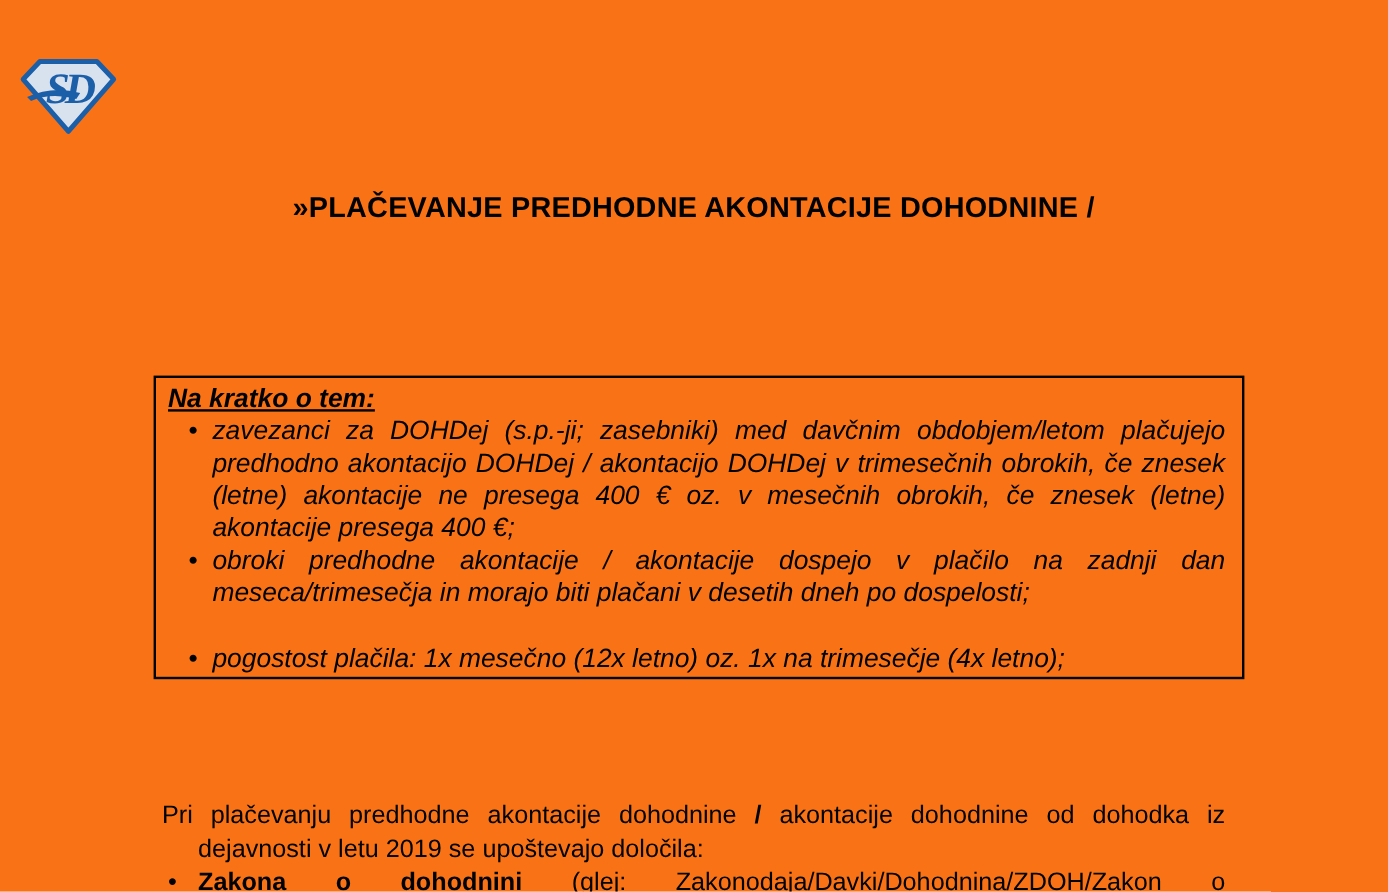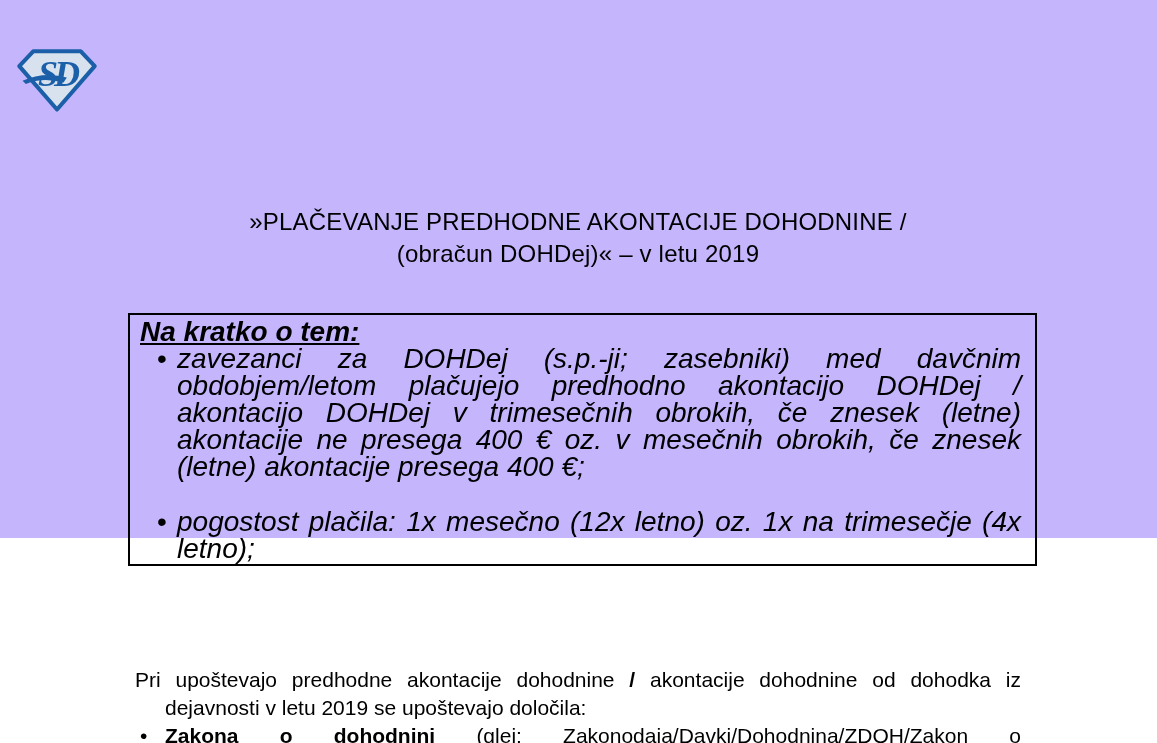--- a/index.html
+++ b/index.html
@@ -3,42 +3,41 @@
 <meta charset="utf-8">
 <style>
   html, body { margin: 0; padding: 0; }
   body {
     width: 1157px; height: 743px;
     background: #ffffff;
     overflow: hidden;
     font-family: "Liberation Sans", sans-serif;
     color: #000000;
   }
-  .page { position: relative; width: 1157px; height: 538px; background: #c4b5fd; }
+  .page { position: relative; width: 1157px; height: 743px; background: #f97316; }
 
   
   .logo { position: absolute; left: 16px; top: 47px; width: 82px; height: 66px; }
 
   
   .title {
     position: absolute; left: 125px; top: 158px; width: 906px;
-    text-align: center; font-weight: normal;
+    text-align: center; font-weight: bold;
     font-size: 24px; line-height: 32px;
     letter-spacing: 0.2px;
-    margin-top: 48px;
   }
 
   
   .summary-box {
     position: absolute; left: 128px; top: 313px;
     box-sizing: border-box; width: 909px;
     border: 2px solid #000000;
     padding: 3px 14px 2px 10px;
     font-style: italic;
-    font-size: 28px; line-height: 27px;
+    font-size: 22px; line-height: 27px;
   }
   .box-heading {
     font-weight: bold;
     text-decoration: underline;
   }
   ul.box-list { margin: 0; padding: 0; list-style: none; text-align: justify; }
   li.box-item { position: relative; padding-left: 37px; }
   li.box-item::before {
     content: "\2022";
     position: absolute; left: 17px; top: 0;
@@ -77,33 +76,33 @@
   <div class="logo">
     <svg width="82" height="66" viewBox="0 0 100 80">
       <path d="M4 23 L21 5 L79 5 L96 23 L50 76 Z" fill="#d8e1ee" stroke="#1c5fa9" stroke-width="5" stroke-linejoin="round"></path>
       <path d="M8 41 Q34 29 62 37 L58 43 Q32 36 12 45 Z" fill="#1c5fa9"></path>
       <text x="50" y="47" text-anchor="middle" font-family="Liberation Serif, serif" font-style="italic" font-weight="bold" font-size="44" fill="#1c5fa9" letter-spacing="-5">SD</text>
     </svg>
   </div>
 
   <div class="title">
     <div>»PLAČEVANJE PREDHODNE AKONTACIJE DOHODNINE /</div>
-    <div>(obračun DOHDej)« – v letu 2019</div>
   </div>
 
   <div class="summary-box">
     <div class="box-heading">Na kratko o tem:</div>
     <ul class="box-list">
       <li class="box-item">zavezanci za DOHDej (s.p.-ji; zasebniki) med davčnim obdobjem/letom plačujejo predhodno akontacijo DOHDej / akontacijo DOHDej v trimesečnih obrokih, če znesek (letne) akontacije ne presega 400 € oz. v mesečnih obrokih, če znesek (letne) akontacije presega 400 €;</li>
+      <li class="box-item">obroki predhodne akontacije / akontacije dospejo v plačilo na zadnji dan meseca/trimesečja in morajo biti plačani v desetih dneh po dospelosti;</li>
       <li class="box-item gap-before">pogostost plačila: 1x mesečno (12x letno) oz. 1x na trimesečje (4x letno);</li>
     </ul>
   </div>
 
   <div class="body-text">
     <div class="para">
-      <span>Pri upoštevajo predhodne akontacije dohodnine </span><span class="bold">/</span><span> akontacije dohodnine od dohodka iz dejavnosti v letu 2019 se upoštevajo določila:</span>
+      <span>Pri plačevanju predhodne akontacije dohodnine </span><span class="bold">/</span><span> akontacije dohodnine od dohodka iz dejavnosti v letu 2019 se upoštevajo določila:</span>
     </div>
     <div class="bottom-bullet">
       <span class="bold">Zakona o dohodnini</span><span> (glej: Zakonodaja/Davki/Dohodnina/ZDOH/Zakon o</span>
     </div>
   </div>
 
 </div>
 
 </body></html>

